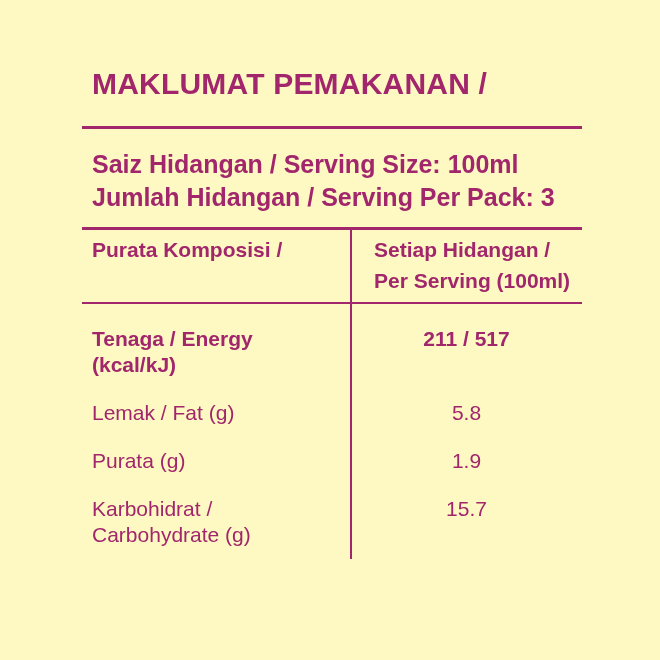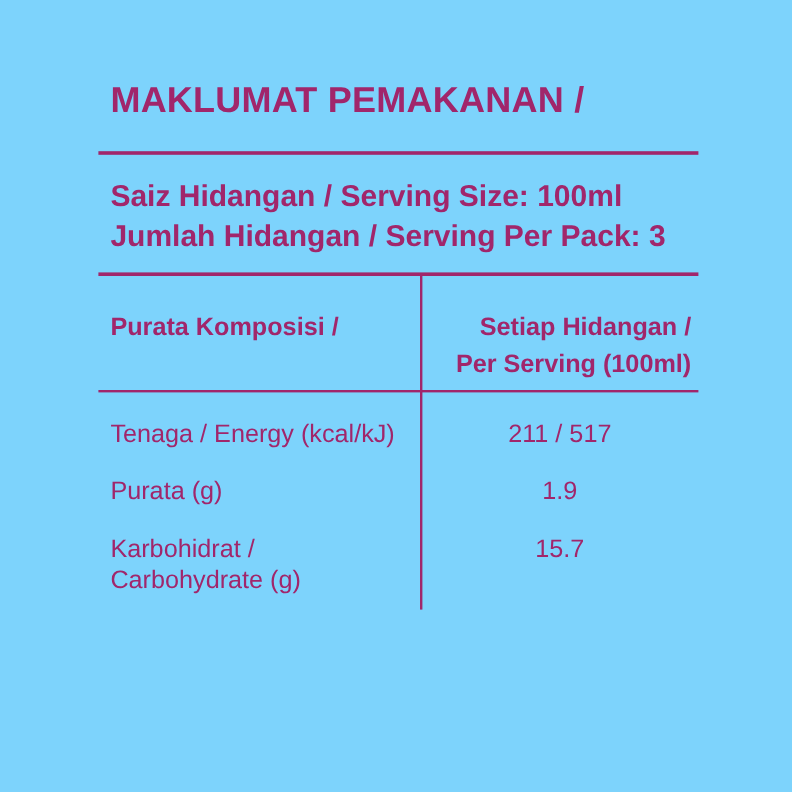--- a/index.html
+++ b/index.html
@@ -1,38 +1,38 @@
 <!DOCTYPE html>
 <html style="--accent: #A1266B;"><head>
 <meta charset="utf-8">
 <style>
   html,body{margin:0;padding:0;background:#fff;}
   .page{
-    position:relative;width:660px;height:660px;background:#7dd3fc;overflow:hidden;
+    position:relative;width:660px;height:660px;background:#fef9c3;overflow:hidden;
     font-family:"Liberation Sans",sans-serif;color:var(--accent,#A1266B);
   }
   .content{position:absolute;left:82px;top:0;width:500px;}
   .title{
     margin:64px 0 0 10px;font-size:30px;line-height:40px;font-weight:700;letter-spacing:.2px;
   }
   .title span{display:block;}
   .rule{height:3px;background:var(--accent,#A1266B);}
   .rule-top{margin-top:22px;}
   .serving{margin:19px 0 0 10px;font-size:25px;line-height:33px;font-weight:700;}
   .serving span{display:block;}
   .tbl{margin-top:13px;border-top:3px solid var(--accent,#A1266B);position:relative;}
   .vline{position:absolute;left:268px;top:0;bottom:0;width:2px;background:var(--accent,#A1266B);}
   .grid{display:grid;grid-template-columns:269px 1fr;}
-  .thead .cell{padding:27px 6px 6px 10px;font-size:21px;line-height:31px;font-weight:700;}
-  .thead .cell.right{padding-left:23px;text-align:right;}
+  .thead .cell{padding:4px 6px 6px 10px;font-size:21px;line-height:31px;font-weight:700;}
+  .thead .cell.right{padding-left:23px;}
   .thead .cell span{display:block;}
   .hsep{height:2px;background:var(--accent,#A1266B);}
   .row .label{padding:11px 10px;font-size:21px;line-height:26px;}
   .row .value{padding:11px 4px;font-size:21px;line-height:26px;text-align:center;}
-  .row-first .label,.row-first .value{padding-top:22px;}
+  .row-first .label,.row-first .value{padding-top:22px;font-weight:bold;}
 </style>
 </head>
 <body>
 
 <div class="page">
   <div class="content">
 
     <h1 class="title">
       <span>MAKLUMAT PEMAKANAN /</span>
     </h1>
@@ -57,20 +57,24 @@
         </div>
       </div>
 
       <div class="hsep"></div>
 
       <div class="grid row row-first">
         <div class="label">Tenaga / Energy (kcal/kJ)</div>
         <div class="value">211 / 517</div>
       </div>
 
+      <div class="grid row">
+        <div class="label">Lemak / Fat (g)</div>
+        <div class="value">5.8</div>
+      </div>
 
       <div class="grid row">
         <div class="label">Purata (g)</div>
         <div class="value">1.9</div>
       </div>
 
       <div class="grid row">
         <div class="label">Karbohidrat / Carbohydrate (g)</div>
         <div class="value">15.7</div>
       </div>

